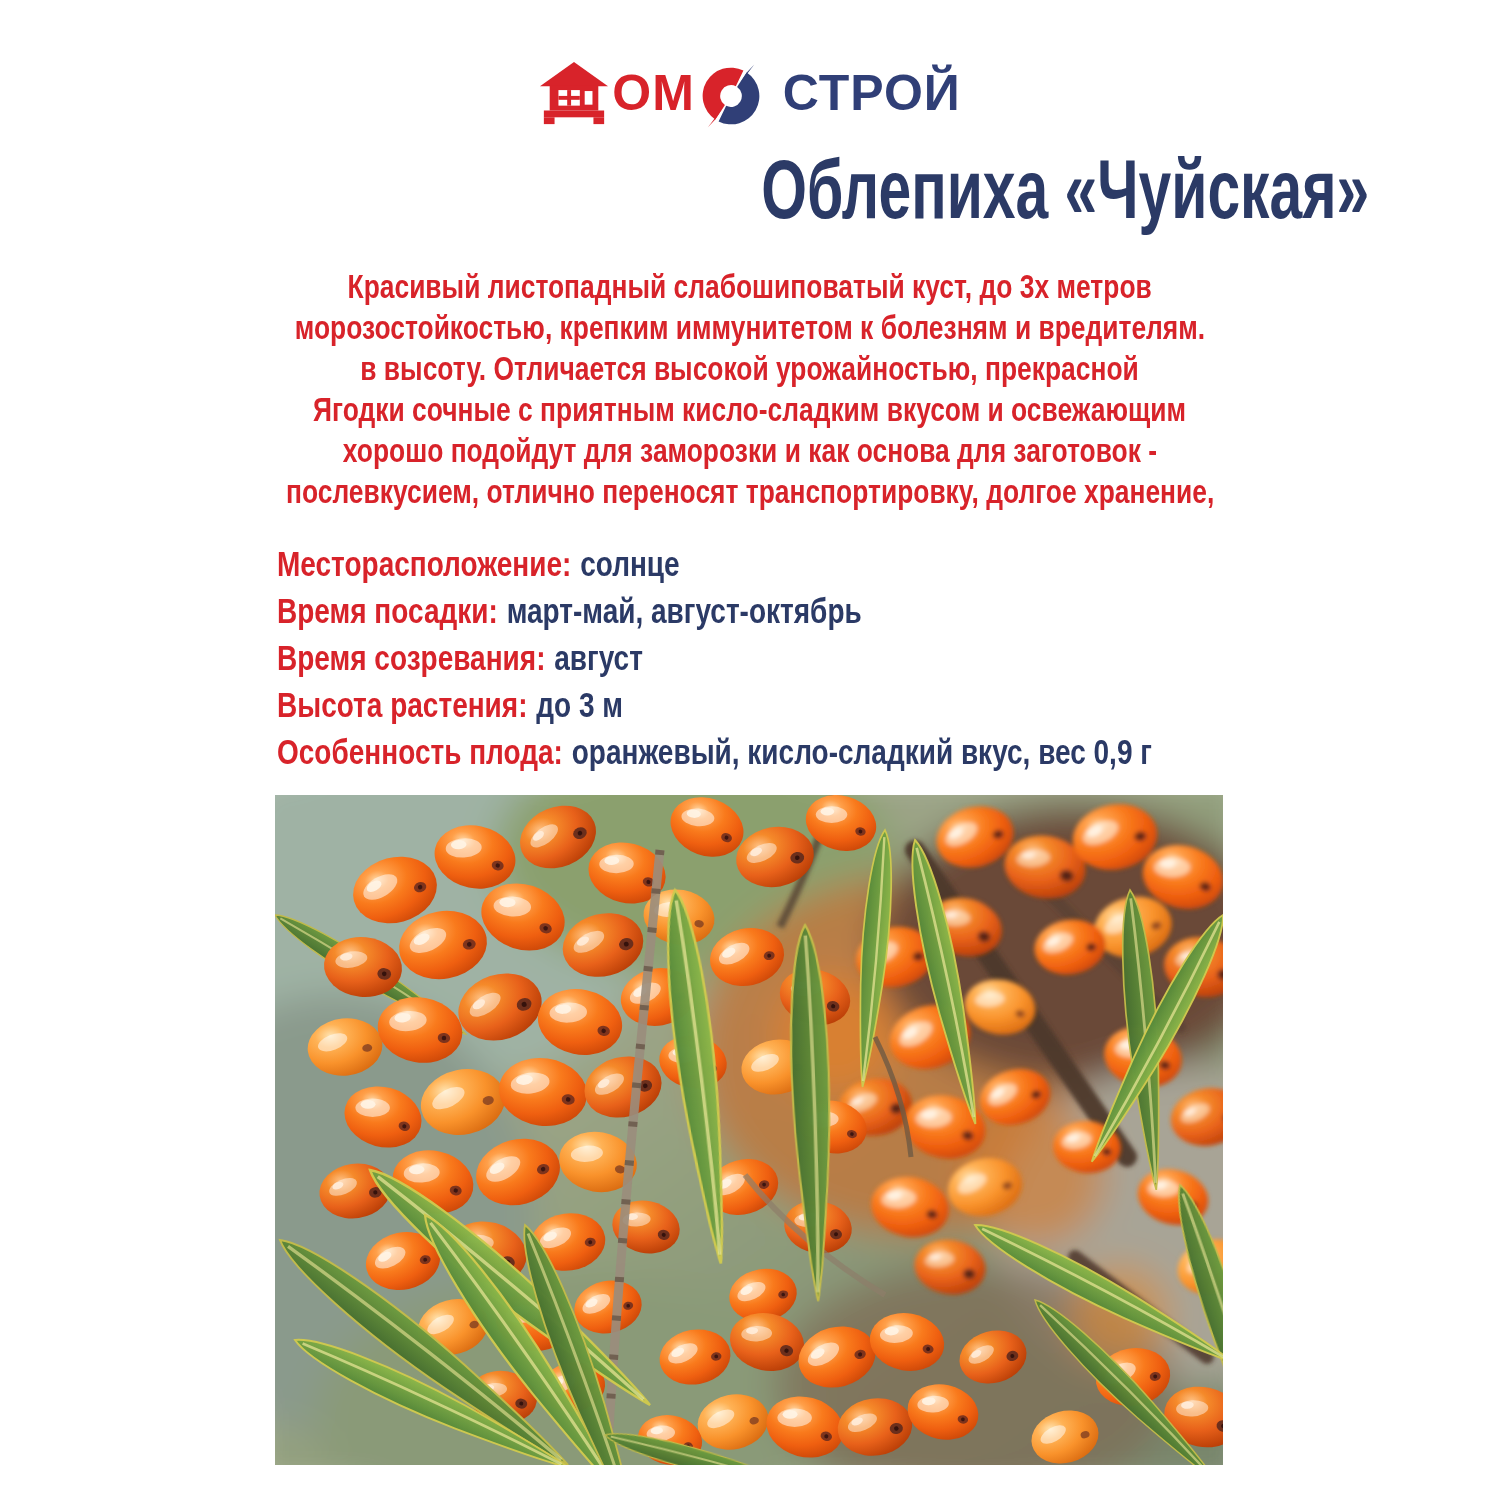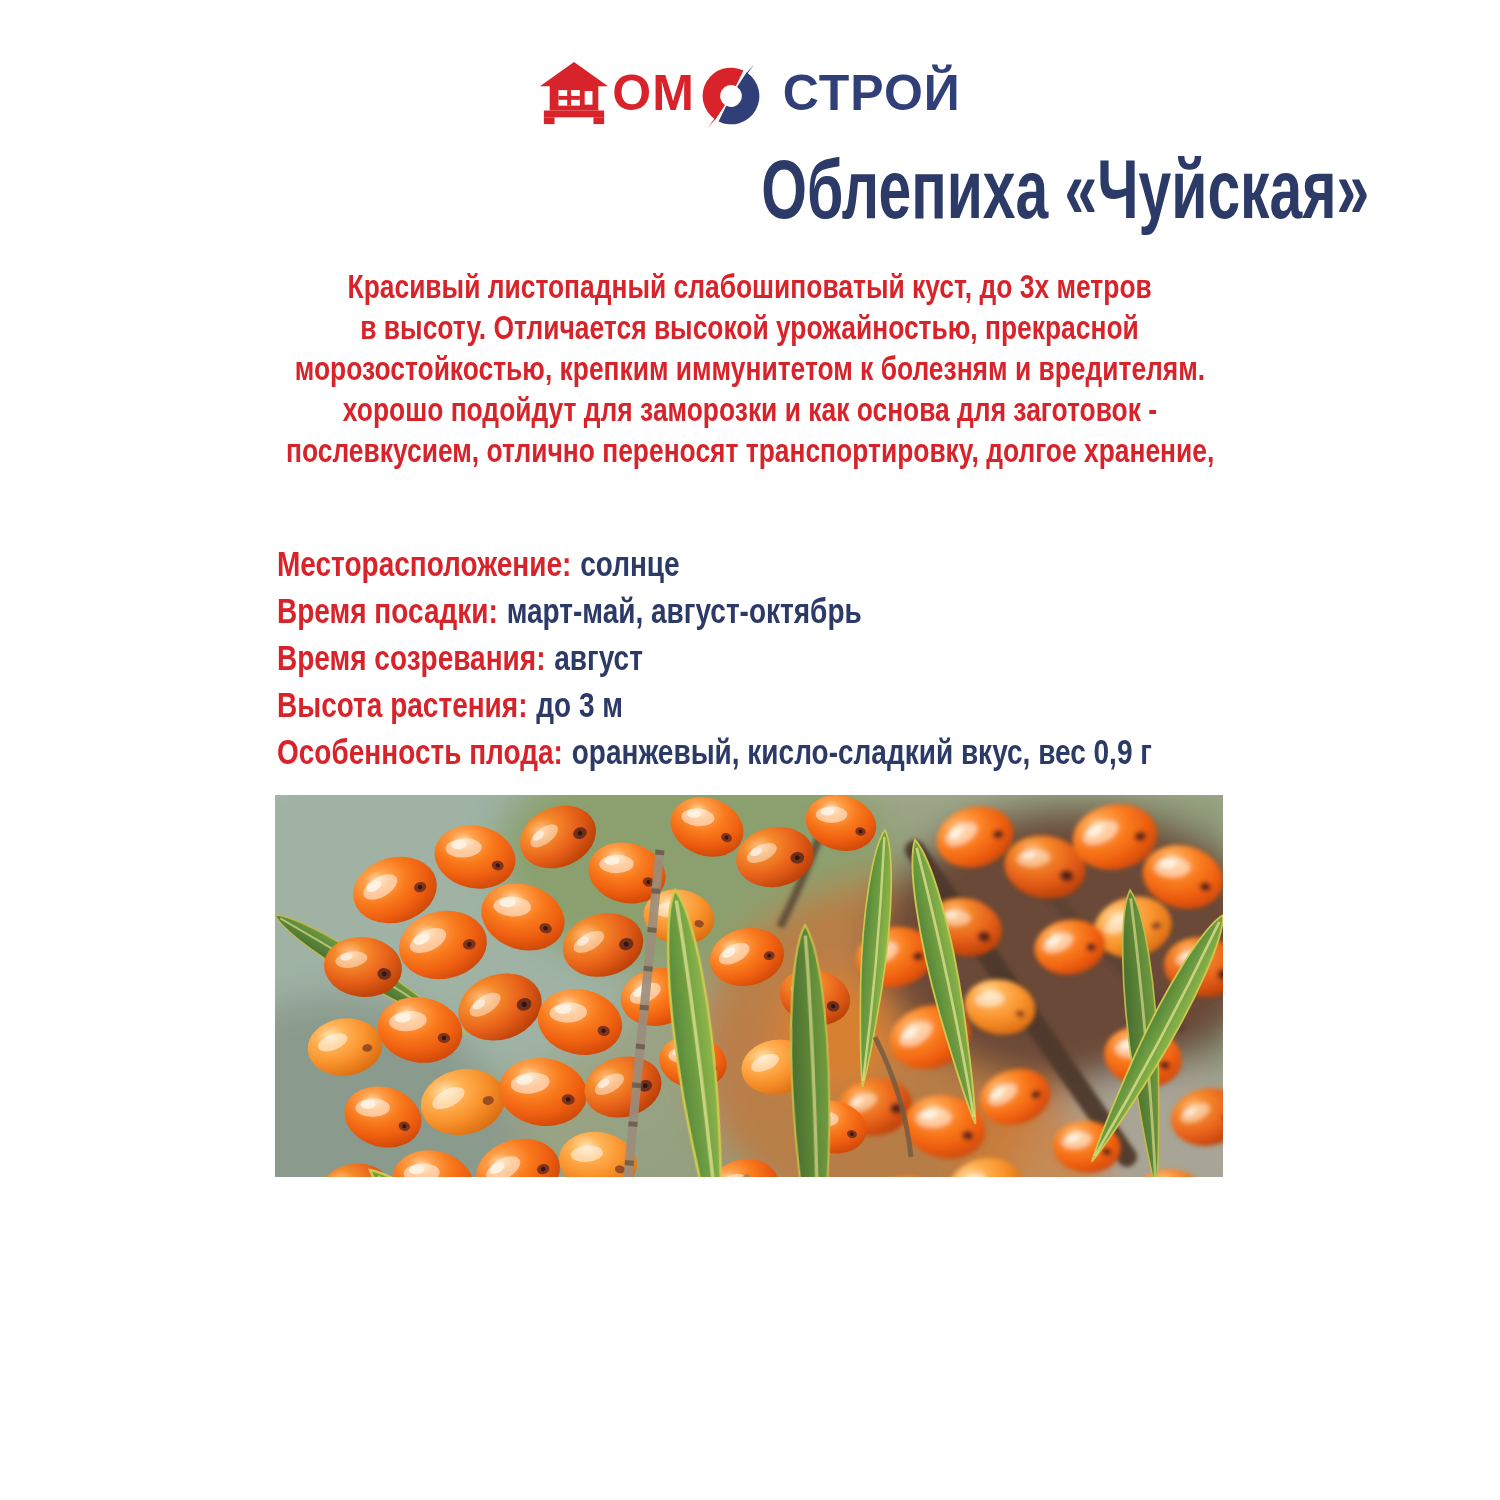--- a/index.html
+++ b/index.html
@@ -1,16 +1,16 @@
 <!DOCTYPE html>
 <html style="--red: #d8232a; --navy: #2b3a66; --logoblue: #303f77;"><head>
 <meta charset="utf-8">
 <style>
   html,body{margin:0;padding:0;background:#ffffff;}
-  .canvas{position:relative;width:1500px;height:1177px;background:#fff;overflow:hidden;
+  .canvas{position:relative;width:1500px;height:1500px;background:#fff;overflow:hidden;
           font-family:"Liberation Sans",sans-serif;}
   
   .logo{position:absolute;top:60px;left:0;width:100%;height:66px;
         display:flex;justify-content:center;align-items:center;gap:3px;}
   .logo .word{font-weight:bold;font-size:50px;letter-spacing:1px;line-height:1;}
   .logo .word.red{color:var(--red,#d8232a);}
   .logo .word.blue{color:var(--logoblue,#303f77);margin-left:16px;}
   .logo svg{display:block;}
   .logo .ring{margin:6px 2px 0 2px;}
   
@@ -59,22 +59,23 @@
     </svg>
     <span class="word blue">СТРОЙ</span>
   </div>
 
   <div class="title">
     <span class="squeeze">Облепиха «Чуйская»</span>
   </div>
 
   <div class="desc">
     <span class="line"><span>Красивый листопадный слабошиповатый куст, до 3х метров</span></span>
+    <span class="line"><span>морозостойкостью, крепким иммунитетом к болезням и вредителям.</span></span>
     <span class="line"><span>в высоту. Отличается высокой урожайностью, прекрасной</span></span>
-    <span class="line"><span>морозостойкостью, крепким иммунитетом к болезням и вредителям.</span></span>
+    <span class="line"><span>Ягодки сочные с приятным кисло-сладким вкусом и освежающим</span></span>
     <span class="line"><span>хорошо подойдут для заморозки и как основа для заготовок -</span></span>
     <span class="line"><span>послевкусием, отлично переносят транспортировку, долгое хранение,</span></span>
   </div>
 
   <div class="specs">
     <div class="spec-row">
       <span class="spec-label">Месторасположение:</span><span class="spec-value">солнце</span>
     </div>
     <div class="spec-row">
       <span class="spec-label">Время посадки:</span><span class="spec-value">март-май, август-октябрь</span>

